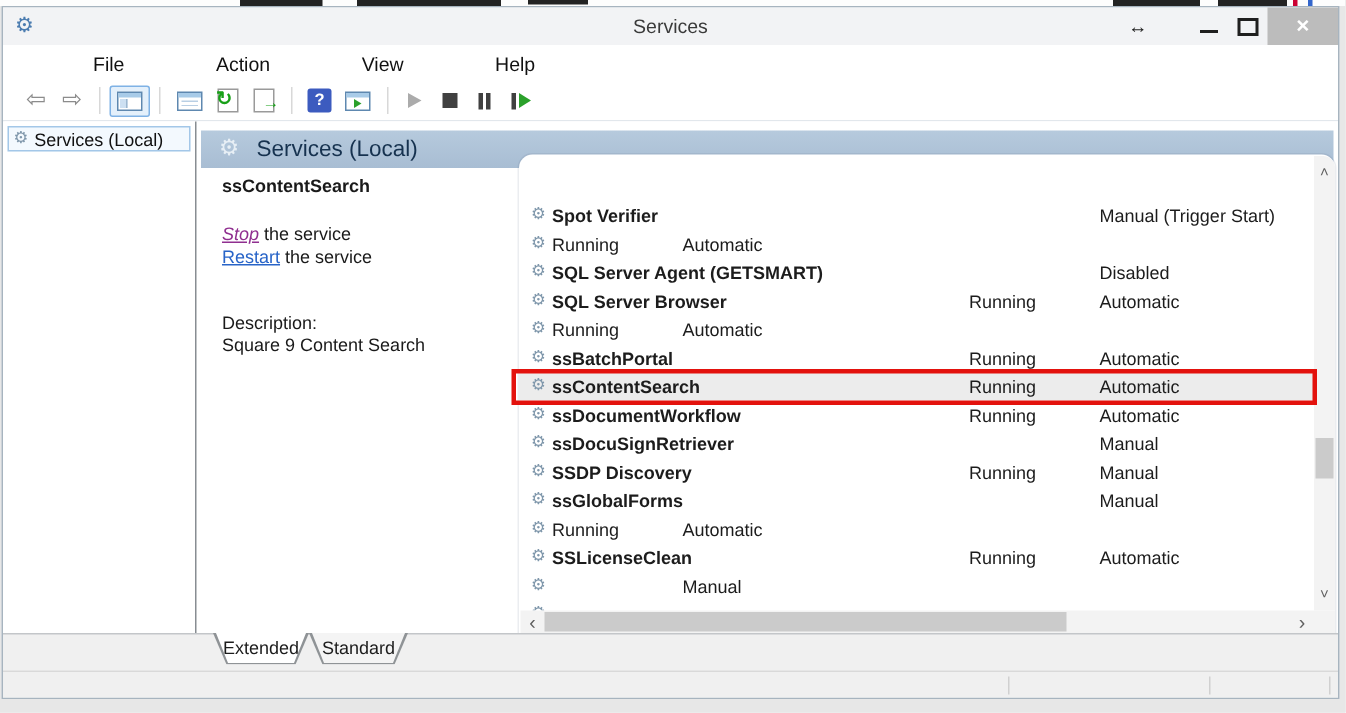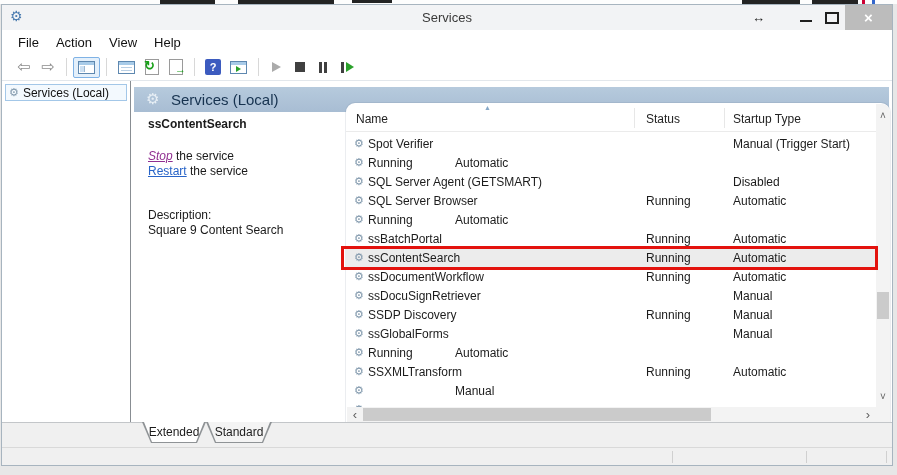--- a/index.html
+++ b/index.html
@@ -19,21 +19,21 @@
   #win-title{left:0;top:0;width:100%;text-align:center;line-height:25px;font-size:13px;color:#3a3a3a;}
   #ctrl-resize{left:750px;top:0;line-height:25px;font-size:13px;font-weight:bold;color:#1f1f1f;cursor:default;}
   #ctrl-min{left:798px;top:15px;width:12px;height:2px;background:#1f1f1f;cursor:default;}
   #ctrl-max{left:823px;top:7px;width:10px;height:8px;border:2px solid #1f1f1f;cursor:default;}
   #ctrl-close{left:843px;top:0;width:47px;height:25px;background:var(--close-button-bg,#bcbcbc);
               color:#fff;font-size:15px;font-weight:bold;text-align:center;line-height:25px;cursor:default;}
 
   
   #menubar{left:0;top:25px;width:890px;height:24px;background:#fff;display:flex;align-items:center;
            padding-left:16px;box-sizing:border-box;gap:17px;font-size:13px;color:#111;}
-  .menu-item{cursor:default;}
+  .menu-item{cursor:default;margin-left:44px;}
 
   
   #toolbar{left:0;top:49px;width:890px;height:27px;background:#fff;border-bottom:1px solid #e2e7ec;
            box-sizing:border-box;display:flex;align-items:center;padding-left:10px;}
   .tb-sep{width:1px;height:18px;background:#d8d8d8;margin:0 6px;}
   .nav-arrow{font-size:16px;line-height:16px;color:#8c8c8c;width:24px;text-align:center;}
   .tb-btn{display:flex;align-items:center;justify-content:center;}
   .hl-box{border:1px solid #7fb2e5;background:#e4f0fb;border-radius:2px;padding:3px 4px;}
   .win-ico{width:17px;height:13px;border:1px solid #5e88b0;background:#fff;position:relative;box-sizing:border-box;}
   .win-ico::before{content:"";position:absolute;left:0;right:0;top:0;height:3px;background:#a8cbe8;}
@@ -81,21 +81,21 @@
   .hdr-label{position:absolute;top:9px;cursor:default;}
   #hdr-name{left:10px;} #hdr-status{left:300px;} #hdr-startup{left:387px;}
   #sort-arrow{left:138px;top:1px;font-size:7px;color:#86a8c8;line-height:8px;}
   .hdr-div{position:absolute;top:5px;width:1px;height:20px;background:#e7e7e7;}
   #hdr-div1{left:288px;} #hdr-div2{left:378px;}
 
   #rows-box{left:0;top:28px;width:530px;height:276px;overflow:hidden;padding-top:3px;box-sizing:border-box;}
   .svc-row{height:19px;display:flex;align-items:center;font-size:12px;color:#1c1c1c;padding-left:8px;}
   .svc-row.selected{background:var(--selected-row,#ececec);}
   .svc-row .gear{width:14px;}
-  .c-name{width:278px;}
+  .c-name{width:278px;font-weight:bold;}
   .c-status{width:87px;}
   .c-startup{flex:1;}
   #partial-gear{padding-left:8px;}
 
   
   #vscroll{left:530px;top:1px;width:14px;height:303px;background:#f3f3f3;border-radius:0 8px 0 0;}
   .scroll-arrow{position:absolute;left:0;width:14px;text-align:center;font-size:10px;color:#5f5f5f;line-height:10px;cursor:default;}
   #vs-up{top:7px;} #vs-down{top:288px;}
   #vs-thumb{left:1px;top:188px;width:12px;height:27px;background:#cbcbcb;}
   #hscroll{left:1px;top:304px;width:529px;height:15px;background:#f3f3f3;}
@@ -215,28 +215,20 @@
         <div class="abs task-text" id="stop-line">
           <span class="link stop-link">Stop</span><span> the service</span>
         </div>
         <div class="abs task-text" id="restart-line">
           <span class="link restart-link">Restart</span><span> the service</span>
         </div>
         <div class="abs task-text" id="desc-label">Description:</div>
         <div class="abs task-text" id="desc-text">Square 9 Content Search</div>
 
         <div class="abs" id="list-panel">
-          <div class="abs" id="list-header">
-            <span class="abs" id="sort-arrow">▲</span>
-            <span class="hdr-label" id="hdr-name">Name</span>
-            <span class="hdr-div" id="hdr-div1"></span>
-            <span class="hdr-label" id="hdr-status">Status</span>
-            <span class="hdr-div" id="hdr-div2"></span>
-            <span class="hdr-label" id="hdr-startup">Startup Type</span>
-          </div>
 
           <div class="abs" id="rows-box">
               <div class="svc-row">
           <span class="gear">⚙</span>
           <span class="c-name">Spot Verifier</span>
           <span class="c-status"></span>
           <span class="c-startup">Manual (Trigger Start)</span>
         </div>
               <div class="svc-row">
           <span class="gear">⚙</span>
@@ -296,21 +288,21 @@
           <span class="c-status"></span>
           <span class="c-startup">Manual</span>
         </div>
               <div class="svc-row">
           <span class="gear">⚙</span>
           <span class="c-status">Running</span>
           <span class="c-startup">Automatic</span>
         </div>
               <div class="svc-row">
           <span class="gear">⚙</span>
-          <span class="c-name">SSXMLTransform</span>
+          <span class="c-name">SSLicenseClean</span>
           <span class="c-status">Running</span>
           <span class="c-startup">Automatic</span>
         </div>
               <div class="svc-row">
           <span class="gear">⚙</span>
           <span class="c-status"></span>
           <span class="c-startup">Manual</span>
         </div>
               <div class="svc-row" id="partial-gear">
                 <span class="gear">⚙</span>

